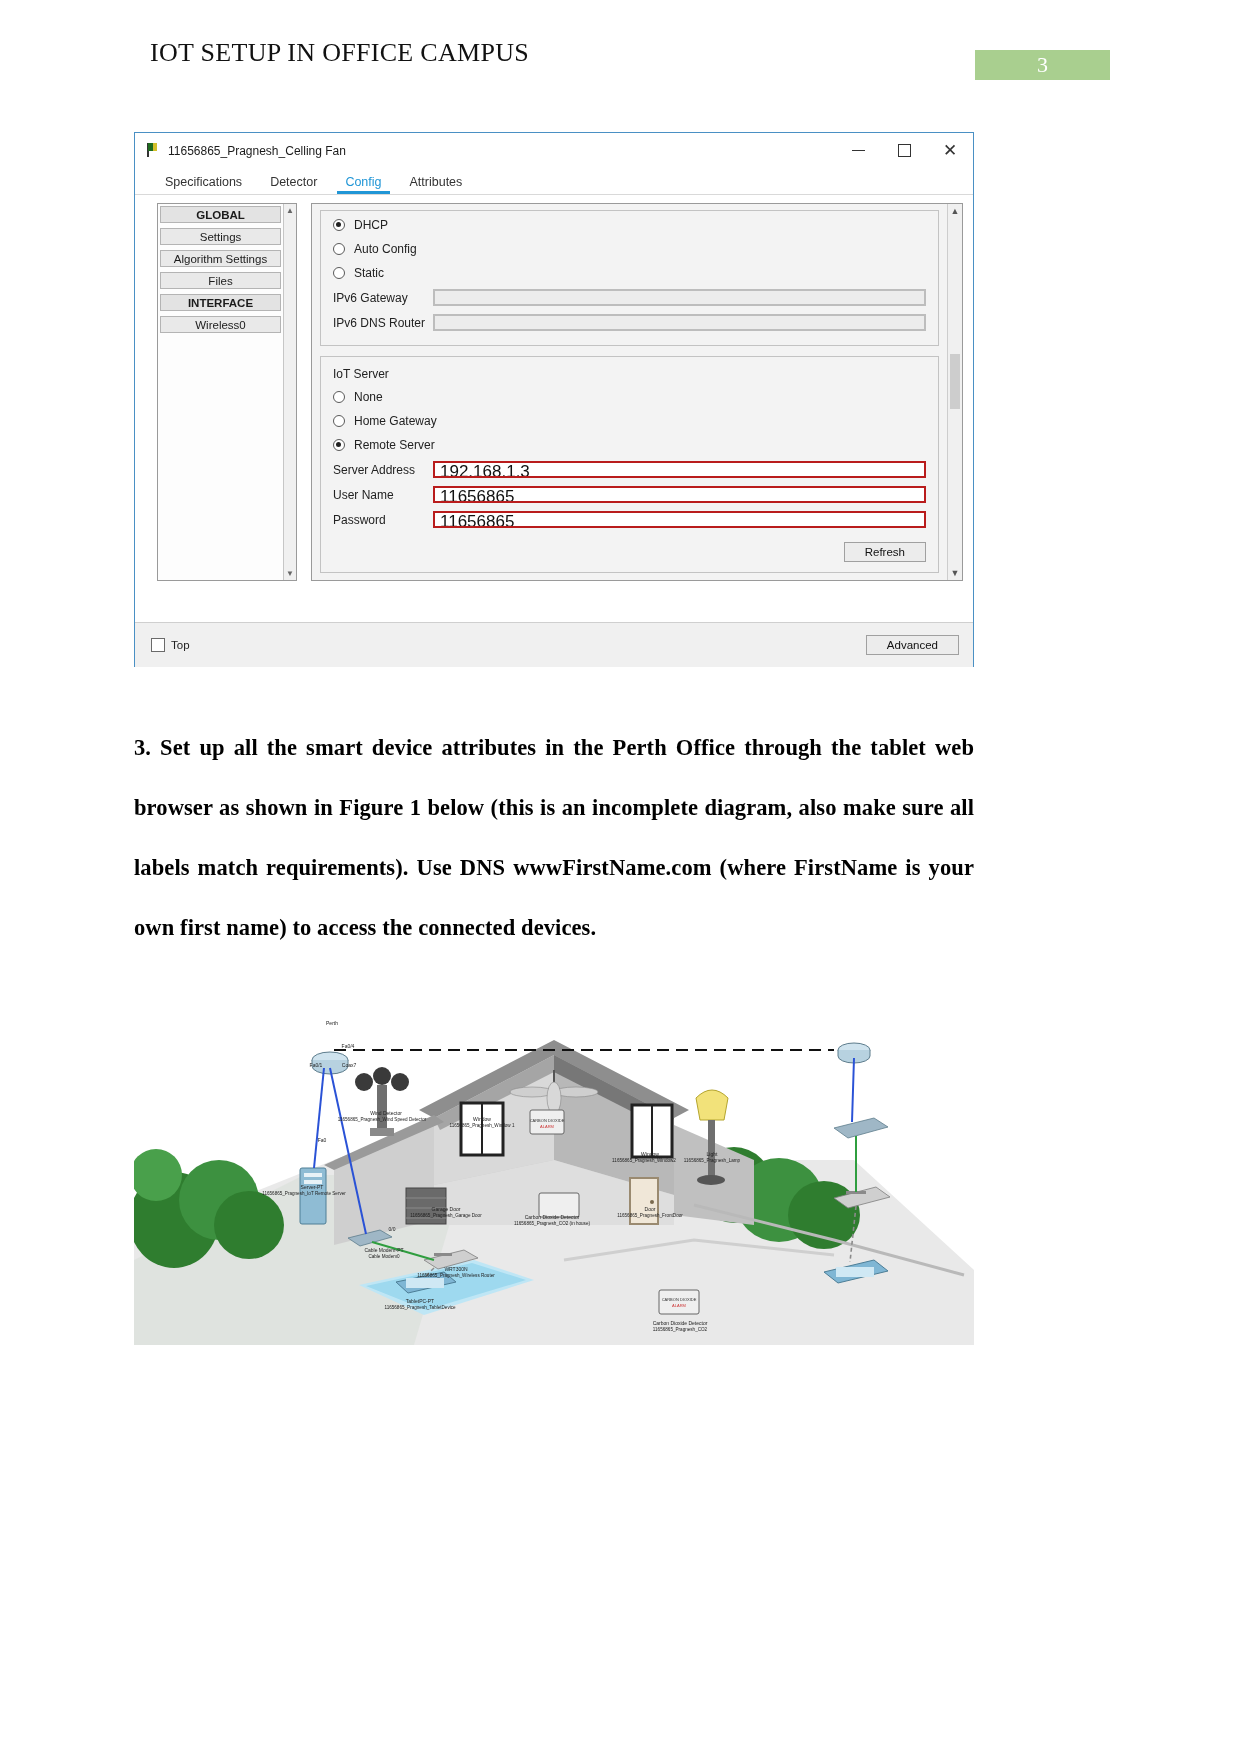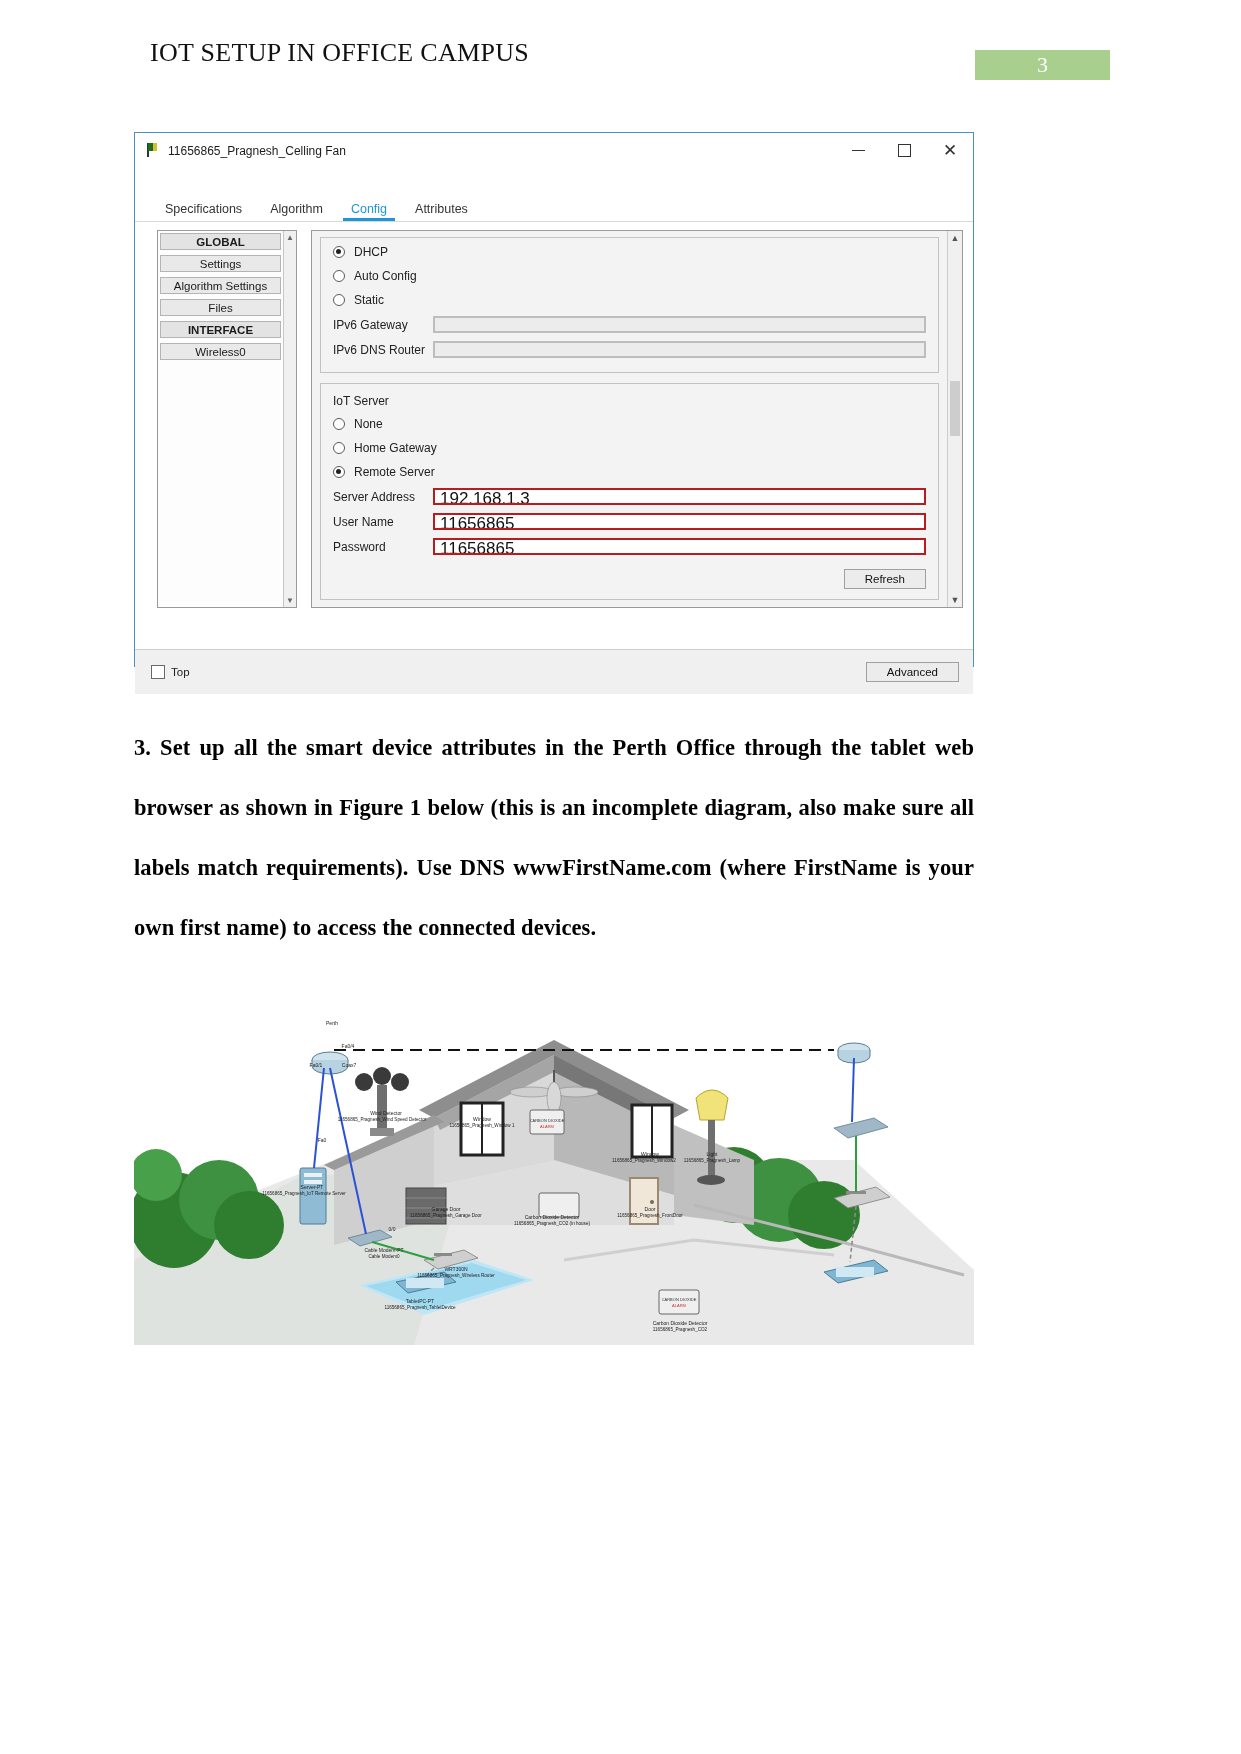--- a/index.html
+++ b/index.html
@@ -54,21 +54,20 @@
       justify-content:center; font-size:15px; color:#333; }
   .pt-winbtn.close { font-size:17px; }
   .pt-winbtn .minline { width:13px; height:1px; background:#333; }
   .pt-winbtn .sq { width:11px; height:11px; border:1px solid #333; }
 
   
   .pt-tabs {
     display:flex; align-items:flex-end; height:26px;
     padding-left:16px; background:#ffffff;
     border-bottom:1px solid #d9d9d9;
-    margin-top:27px;
   }
   .pt-tab {
     font-size:12.5px; color:#333; padding:0 14px 5px 14px;
     position:relative;
   }
   .pt-tab.active { color:#2196d6; }
   .pt-tab.active:after {
     content:""; position:absolute; left:6px; right:6px; bottom:0;
     height:3px; background:#2196d6;
   }
@@ -202,21 +201,21 @@
           </span>
         <span class="pt-winbtn">
             <span class="sq"></span>
           </span>
         <span class="pt-winbtn close">✕</span>
       </span>
     </div>
 
     <div class="pt-tabs">
       <span class="pt-tab">Specifications</span>
-      <span class="pt-tab">Algorithm</span>
+      <span class="pt-tab">Detector</span>
       <span class="pt-tab active">Config</span>
       <span class="pt-tab">Attributes</span>
     </div>
 
     <div class="pt-body">
 
       <div class="pt-nav-wrap">
         <div class="pt-nav">
           <div class="pt-nav-item section">GLOBAL</div>
           <div class="pt-nav-item">Settings</div>

